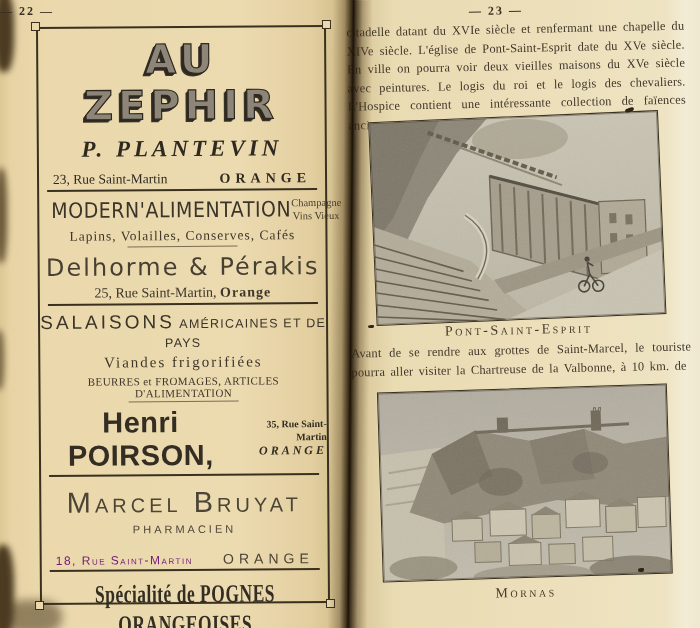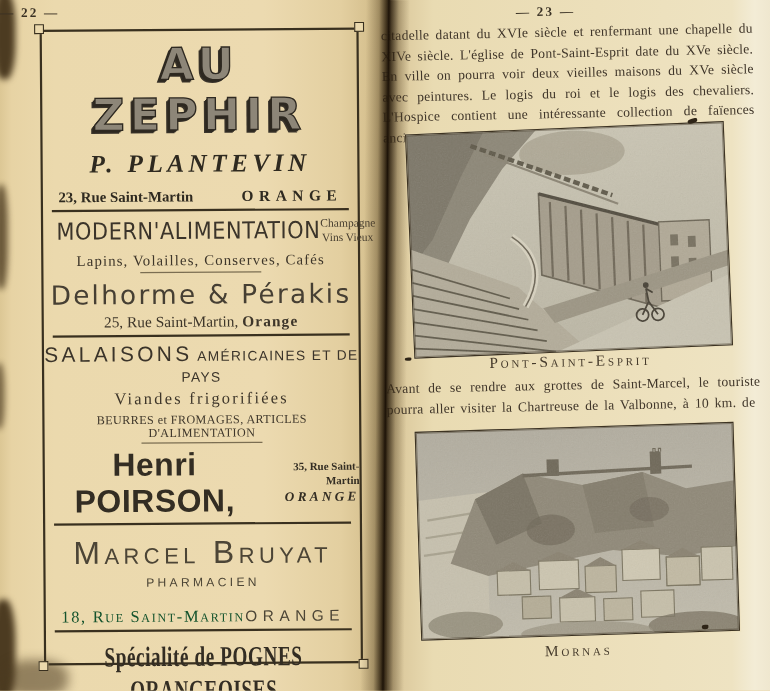--- a/index.html
+++ b/index.html
@@ -51,21 +51,21 @@
 
   .zephir-title{
     font-family:"DejaVu Sans", sans-serif;font-weight:bold;
     font-size:40px;letter-spacing:5px;word-spacing:12px;line-height:1.15;
     color:#8d8678;-webkit-text-stroke:1.2px #2e2921;
     text-shadow:-1px 1px 0 #2e2921,-2px 2px 0 #2e2921,-3px 3px 0 #3b352c;
     margin-top:4px;
   }
   .plantevin{font-style:italic;font-weight:bold;font-size:23px;letter-spacing:4px;color:#2f2a20;margin-top:8px;}
   .addr-row{display:flex;justify-content:space-between;align-items:baseline;padding:0 14px;margin-top:9px;}
-  .addr-bold{font-weight:bold;font-size:13.5px;color:#2f2a20;text-align:center;}
+  .addr-bold{font-weight:normal;font-size:13.5px;color:#2f2a20;text-align:center;}
   .city-sp{font-weight:bold;font-size:14px;letter-spacing:5px;color:#2f2a20;}
 
   .modern-row{display:flex;justify-content:space-between;align-items:flex-start;padding:0 12px;margin-top:4px;}
   .modern-title{font-family:"DejaVu Sans", sans-serif;font-size:19px;letter-spacing:.5px;color:#3b342a;transform:scaleY(1.12);transform-origin:left top;}
   .modern-side{text-align:right;font-size:10.5px;color:#463d2f;line-height:1.25;}
   .modern-side .l2{padding-right:2px;}
   .lapins{font-size:13.5px;letter-spacing:1px;color:#3e362a;margin-top:5px;}
   .delhorme{font-family:"DejaVu Sans", sans-serif;font-size:24px;letter-spacing:2px;color:#463f33;margin-top:6px;}
   .delhorme-addr{font-size:14px;color:#3e362a;margin-top:4px;}
   .delhorme-addr b{font-weight:bold;letter-spacing:1px;}
@@ -77,21 +77,21 @@
   .beurres{font-size:11px;letter-spacing:.4px;color:#3e362a;margin-top:4px;}
   .poirson-row{display:flex;justify-content:center;align-items:center;gap:8px;margin-top:4px;}
   .poirson-name{font-family:"Liberation Sans", sans-serif;font-weight:bold;font-size:29px;letter-spacing:.5px;color:#332d23;}
   .poirson-side{text-align:right;line-height:1.3;}
   .poirson-side .a{font-weight:bold;font-size:10px;color:#332d23;}
   .poirson-side .c{font-weight:bold;font-style:italic;font-size:12px;letter-spacing:3px;color:#332d23;}
 
   .bruyat-name{font-family:"Liberation Sans", sans-serif;font-variant:small-caps;font-size:29px;letter-spacing:4px;color:#4c4536;margin-top:8px;}
   .bruyat-job{font-family:"Liberation Sans", sans-serif;font-size:11px;letter-spacing:3px;color:#4c4536;margin-top:4px;}
   .bruyat-row{display:flex;justify-content:space-between;align-items:baseline;padding:0 14px;margin-top:16px;}
-  .bruyat-addr{font-family:Liberation Serif, serif;font-variant:small-caps;font-size:15px;letter-spacing:1.5px;color:#14532d;}
+  .bruyat-addr{font-family:Liberation Sans, sans-serif;font-variant:small-caps;font-size:12px;letter-spacing:1.5px;color:#701a75;}
   .bruyat-city{font-family:"Liberation Sans", sans-serif;font-size:14px;letter-spacing:5px;color:#4c4536;}
 
   .pognes{font-weight:bold;font-size:17.5px;letter-spacing:.5px;color:#332d23;transform:scale(1,1.45);transform-origin:center top;margin-top:6px;}
 
   
   .right-content{position:absolute;left:352px;top:0;width:348px;height:628px;z-index:8;transform:rotate(-1.2deg);transform-origin:170px 300px;}
   .para{
     position:absolute;text-align:justify;color:#40362a;
     font-size:12.4px;line-height:18.6px;letter-spacing:.2px;word-spacing:2px;
   }

